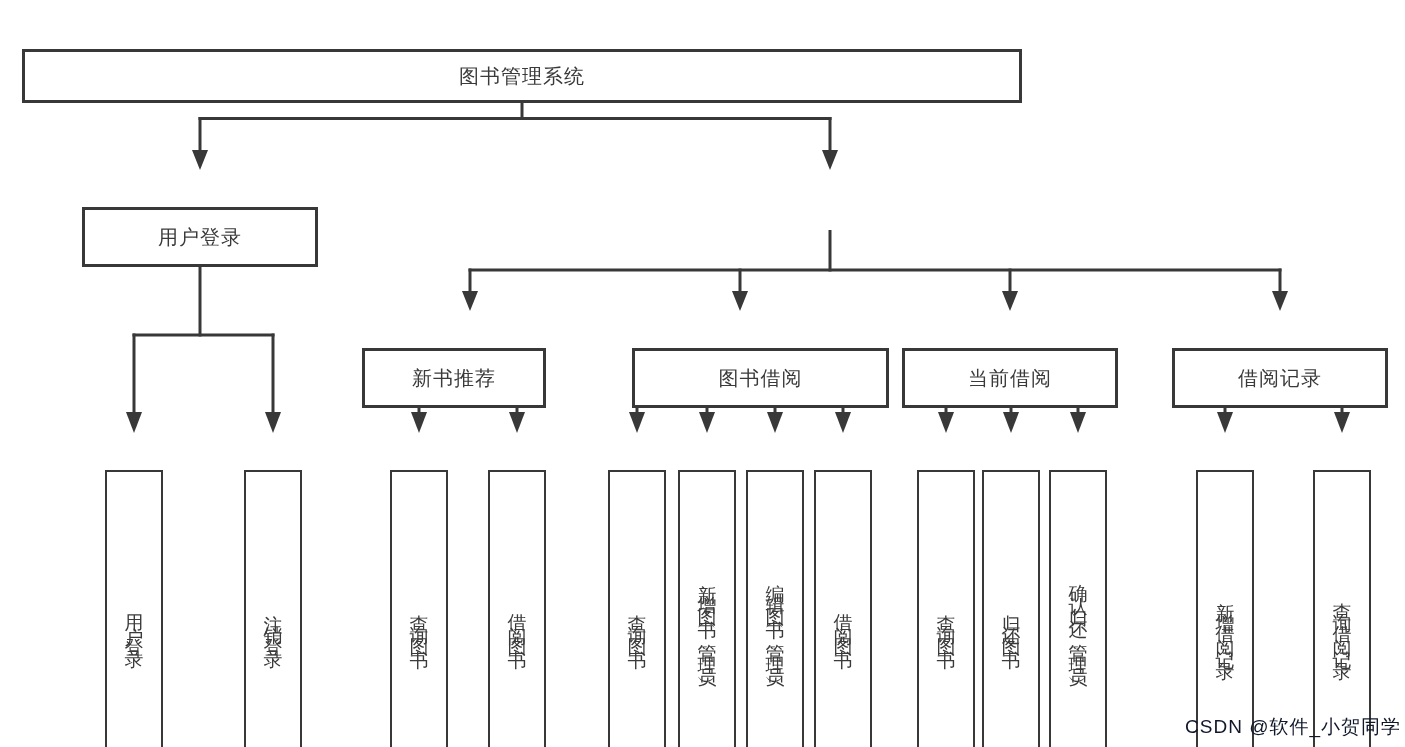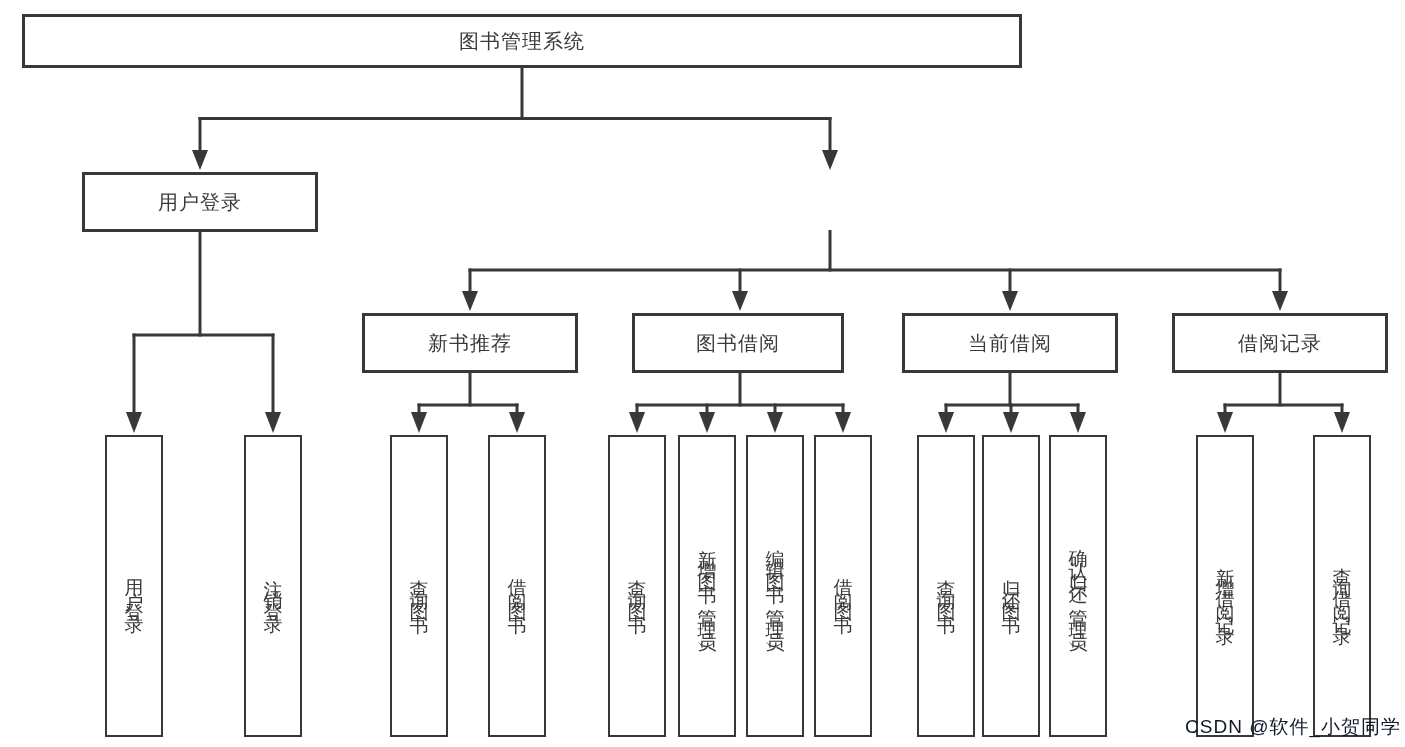--- a/index.html
+++ b/index.html
@@ -20,20 +20,21 @@
   .box {
     position: absolute;
     box-sizing: border-box;
     border: 3px solid #383838;
     background: #ffffff;
     display: flex;
     align-items: center;
     justify-content: center;
     text-align: center;
     z-index: 2;
+    margin-top: 35px;
   }
   .hbox {
     font-size: 20px;
     letter-spacing: 1px;
     white-space: nowrap;
   }
   .vbox {
     border-width: 2.5px;
     writing-mode: vertical-rl;
     text-orientation: mixed;
@@ -124,22 +125,22 @@
       <polygon points="1070,412 1086,412 1078,433"></polygon>
       <polygon points="1217,412 1233,412 1225,433"></polygon>
       <polygon points="1334,412 1350,412 1342,433"></polygon>
     </g>
   </svg>
 
   <div class="box hbox" style="left:22px;top:14px;width:1000px;height:54px">图书管理系统</div>
 
   <div class="box hbox" style="left:82px;top:172px;width:236px;height:60px">用户登录</div>
 
-  <div class="box hbox" style="left:362px;top:313px;width:216px;height:60px">新书推荐</div>
-  <div class="box hbox" style="left:632px;top:313px;width:212px;height:60px">图书借阅</div>
+  <div class="box hbox" style="left:362px;top:313px;width:184px;height:60px">新书推荐</div>
+  <div class="box hbox" style="left:632px;top:313px;width:257px;height:60px">图书借阅</div>
   <div class="box hbox" style="left:1172px;top:313px;width:216px;height:60px">借阅记录</div>
   <div class="box hbox" style="left:902px;top:313px;width:216px;height:60px">当前借阅</div>
 
   <div class="box vbox" style="left:105px;top:435px;width:58px;height:302px">用户登录</div>
   <div class="box vbox" style="left:244px;top:435px;width:58px;height:302px">注销登录</div>
 
   <div class="box vbox" style="left:390px;top:435px;width:58px;height:302px">查询图书</div>
   <div class="box vbox" style="left:488px;top:435px;width:58px;height:302px">借阅图书</div>
 
   <div class="box vbox" style="left:608px;top:435px;width:58px;height:302px">查询图书</div>

